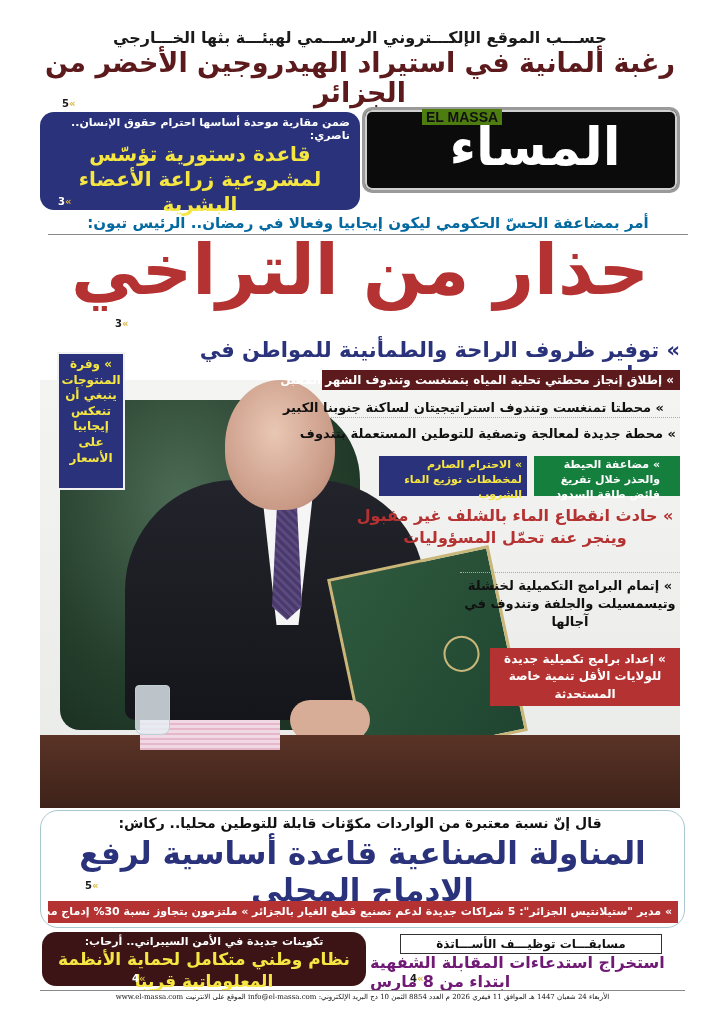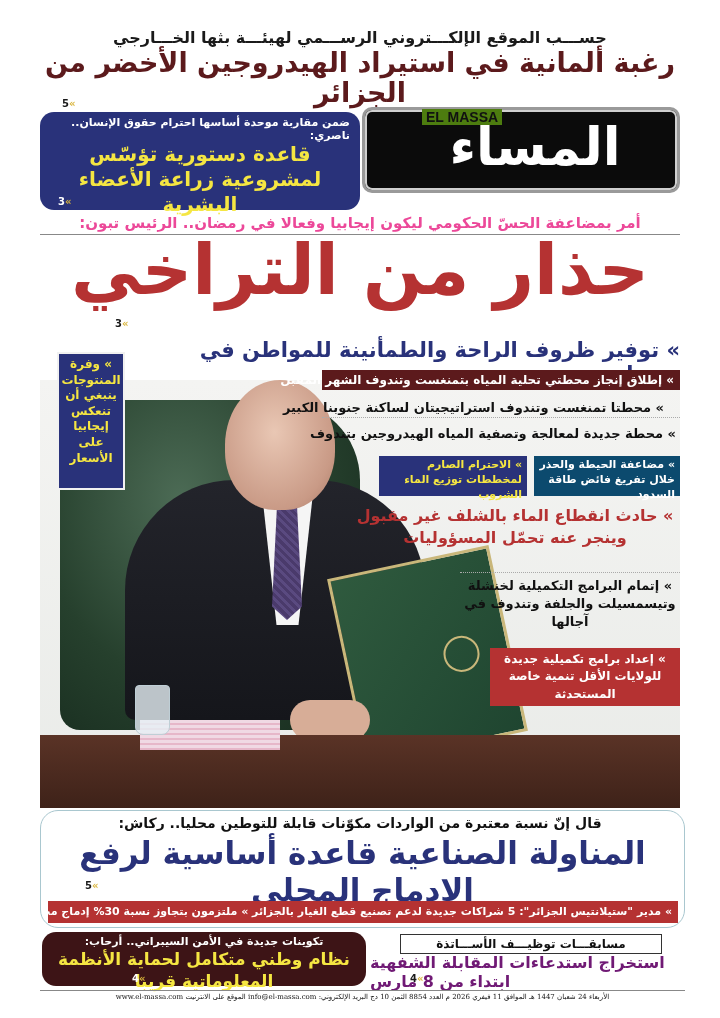--- a/index.html
+++ b/index.html
@@ -19,21 +19,21 @@
   #blue-box .kicker { font-size: 11px; font-weight: bold; color: #ffffff; }
   #blue-box .head { font-size: 20px; font-weight: bold; color: #f5e642; line-height: 1.25; text-align: center; }
 
   
   #logo { left: 362px; top: 107px; width: 318px; height: 104px; }
   #logo-mark { position: absolute; left: 0; top: 0; width: 318px; height: 86px; background: #0b0b0b; border: 3px solid #9a9a9a; border-radius: 10px; box-shadow: inset 0 0 0 2px #d0d0d0; color: #ffffff; font-size: 52px; font-weight: bold; text-align: center; line-height: 74px; letter-spacing: 4px; padding-left: 28px; }
   #logo-latin { position: absolute; left: 60px; top: 2px; font-family: "Liberation Sans", sans-serif; font-weight: bold; font-size: 14px; color: #111; background: #4d7c0f; padding: 0 4px; direction: ltr; }
   #logo-tagline { position: absolute; left: 4px; top: 82px; width: 312px; height: 22px; background: #e7f2ef; border-radius: 11px; font-family: "DejaVu Serif", serif; font-style: italic; font-size: 11px; color: #222; text-align: center; line-height: 22px; }
 
   
-  #main-kicker { left: 40px; top: 214px; width: 640px; font-size: 15px; font-weight: bold; color: #ec4899; border-bottom: 1px solid #888; padding-bottom: 2px; }
+  #main-kicker { left: 48px; top: 214px; width: 640px; font-size: 15px; font-weight: bold; color: #0369a1; border-bottom: 1px solid #888; padding-bottom: 2px; }
 
   
   #main-headline { left: 30px; top: 232px; width: 660px; font-size: 70px; font-weight: bold; color: #b53232; line-height: 1.1; letter-spacing: 2px; }
   #main-ref { left: 115px; top: 318px; }
 
   
   #sub-headline { left: 150px; top: 338px; width: 530px; font-size: 21px; font-weight: bold; color: #29327a; text-align: right; }
 
   
   #photo { left: 40px; top: 380px; width: 640px; height: 428px; background: linear-gradient(180deg, #f4f4f2 0%, #e9ebe8 100%); overflow: hidden; }
@@ -52,21 +52,21 @@
   
   #callout-left { left: 57px; top: 352px; width: 68px; height: 138px; background: #29327a; border: 2px solid #f1f1f1; padding: 3px 2px; z-index: 3; }
   #callout-left .txt { font-size: 12px; font-weight: bold; color: #f5e642; text-align: center; line-height: 1.3; }
 
   
   .bullet { position: absolute; right: 40px; font-weight: bold; white-space: nowrap; z-index: 3; }
   .chv { font-weight: bold; }
   #b1 { top: 370px; width: 358px; background: #5c1a1c; color: #ffffff; font-size: 12px; padding: 3px 6px; }
   #b2 { top: 398px; width: 358px; color: #111; font-size: 13px; border-bottom: 1px dotted #aaa; padding: 2px 16px; }
   #b3 { top: 424px; width: 358px; color: #111; font-size: 13px; padding: 2px 4px; }
-  #b4 { right: 40px; top: 456px; width: 146px; height: 40px; background: #0c4a6e; color: #ffffff; font-size: 11px; padding: 2px 5px; white-space: normal; text-align: right; line-height: 1.35; }
+  #b4 { right: 40px; top: 456px; width: 146px; height: 40px; background: #15803d; color: #ffffff; font-size: 11px; padding: 2px 20px; white-space: normal; text-align: right; line-height: 1.35; }
   #b5 { right: 193px; top: 456px; width: 148px; height: 40px; background: #29327a; color: #f5e642; font-size: 11px; padding: 2px 5px; white-space: normal; text-align: right; line-height: 1.35; }
   #b6 { top: 505px; width: 330px; color: #b53232; font-size: 16px; text-align: center; white-space: normal; line-height: 1.35; }
   #b7 { top: 572px; width: 220px; color: #111; font-size: 13px; text-align: center; white-space: normal; line-height: 1.4; border-top: 1px dotted #aaa; padding-top: 4px; }
   #b8 { top: 648px; width: 190px; background: #b53232; color: #ffffff; font-size: 12px; text-align: center; white-space: normal; line-height: 1.45; padding: 3px 4px; margin-left: 36px; }
 
   
   #feature { left: 40px; top: 810px; width: 645px; height: 118px; border: 1px solid #a9c7cf; border-radius: 18px; background: #ffffff; }
   #feature-kicker { left: 60px; top: 815px; width: 600px; font-size: 14px; font-weight: bold; color: #111; text-align: center; }
   #feature-headline { left: 45px; top: 835px; width: 635px; font-size: 31px; font-weight: bold; color: #29327a; text-align: center; line-height: 1.2; }
   #feature-ref { left: 85px; top: 880px; }
@@ -124,21 +124,21 @@
   <div class="papers"></div>
   <div class="glass"></div>
 </div>
 
 <div id="callout-left" class="abs">
   <div class="txt"><span>»</span> <span>وفرة المنتوجات ينبغي أن تنعكس إيجابيا على الأسعار</span></div>
 </div>
 
 <div id="b1" class="bullet"><span class="chv">»</span> <span>إطلاق إنجاز محطتي تحلية المياه بتمنغست وتندوف الشهر المقبل</span></div>
 <div id="b2" class="bullet"><span class="chv">»</span> <span>محطتا تمنغست وتندوف استراتيجيتان لساكنة جنوبنا الكبير</span></div>
-<div id="b3" class="bullet"><span class="chv">»</span> <span>محطة جديدة لمعالجة وتصفية المياه الهيدروجين بتندوف</span></div>
+<div id="b3" class="bullet"><span class="chv">»</span> <span>محطة جديدة لمعالجة وتصفية للتوطين المستعملة بتندوف</span></div>
 <div id="b4" class="bullet"><span class="chv">»</span> <span>مضاعفة الحيطة والحذر خلال تفريغ فائض طاقة السدود</span></div>
 <div id="b5" class="bullet"><span class="chv">»</span> <span>الاحترام الصارم لمخططات توزيع الماء الشروب</span></div>
 <div id="b6" class="bullet"><span class="chv">»</span> <span>حادث انقطاع الماء بالشلف غير مقبول وينجر عنه تحمّل المسؤوليات</span></div>
 <div id="b7" class="bullet"><span class="chv">»</span> <span>إتمام البرامج التكميلية لخنشلة وتيسمسيلت والجلفة وتندوف في آجالها</span></div>
 <div id="b8" class="bullet"><span class="chv">»</span> <span>إعداد برامج تكميلية جديدة للولايات الأقل تنمية خاصة المستحدثة</span></div>
 
 <div id="feature" class="abs"></div>
 <div id="feature-kicker" class="abs">قال إنّ نسبة معتبرة من الواردات مكوّنات قابلة للتوطين محليا.. ركاش:</div>
 <div id="feature-headline" class="abs">المناولة الصناعية قاعدة أساسية لرفع الإدماج المحلي</div>
 <div id="feature-ref" class="abs ref"><span>5</span><span class="chev">«</span></div>

